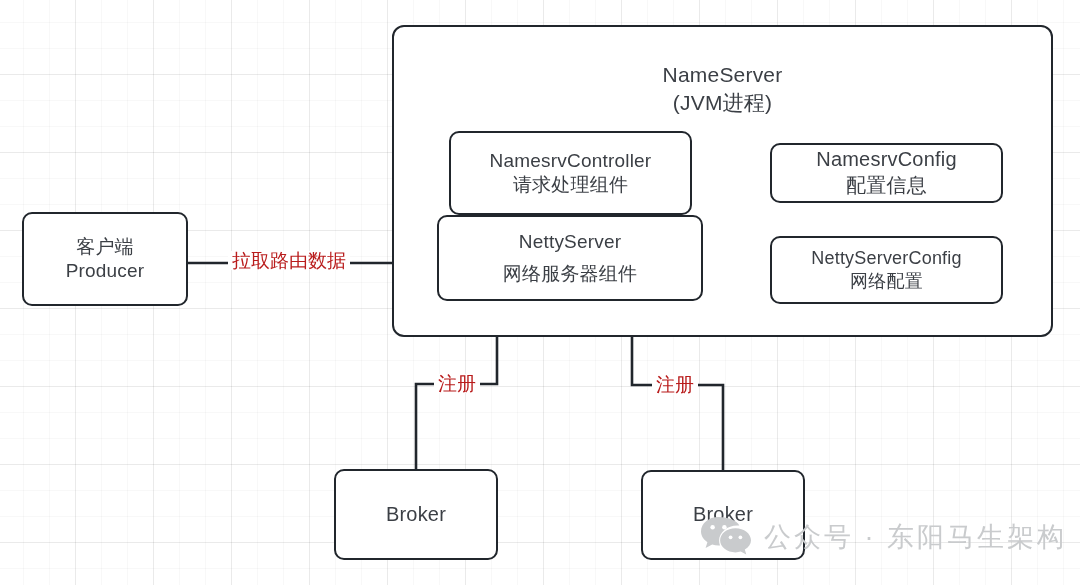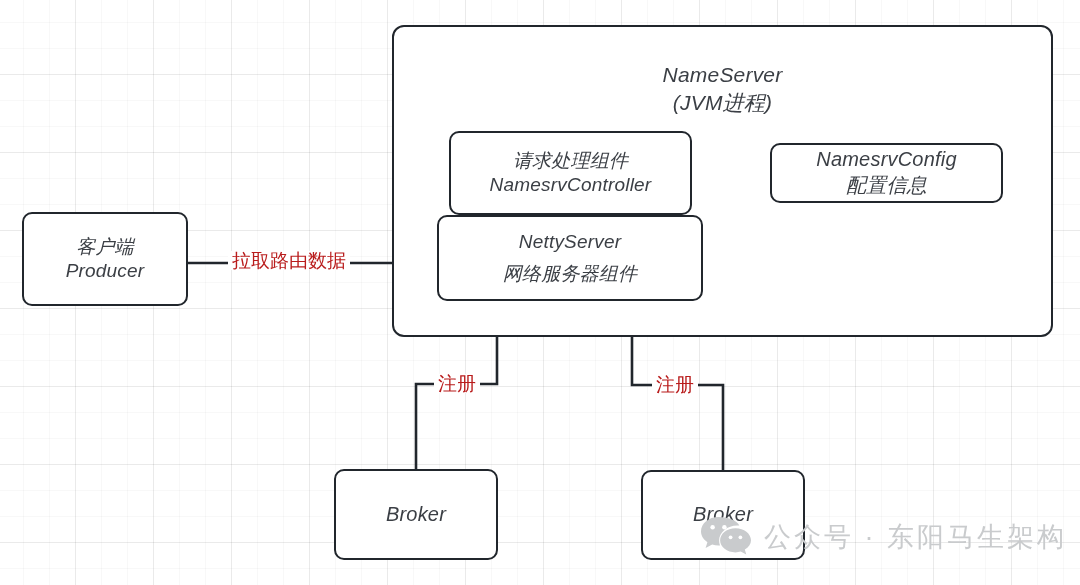--- a/index.html
+++ b/index.html
@@ -39,21 +39,20 @@
     border-radius: 10px;
     background: #ffffff;
     display: flex;
     flex-direction: column;
     align-items: center;
     justify-content: center;
     color: #3b3f45;
     line-height: 1.28;
     text-align: center;
     letter-spacing: 0.2px;
-    font-style: italic;
   }
   .node .ln { display: block; white-space: nowrap; }
 
   
   #nameserver-box {
     left: 392px; top: 25px; width: 661px; height: 312px;
     border-radius: 12px;
     justify-content: flex-start;
     z-index: 1;
   }
@@ -160,34 +159,38 @@
   </svg>
 
   <div class="node" id="nameserver-box">
     <div id="nameserver-title">
       <span class="ln">NameServer</span>
       <span class="ln">(JVM进程)</span>
     </div>
   </div>
 
   <div class="node" id="namesrv-controller-box">
+    <span class="ln">NamesrvController</span>
     <span class="ln">请求处理组件</span>
-    <span class="ln">NamesrvController</span>
   </div>
 
   <div class="node" id="netty-server-box">
     <span class="ln">NettyServer</span>
     <span class="ln">网络服务器组件</span>
   </div>
 
   <div class="node" id="namesrv-config-box">
     <span class="ln">NamesrvConfig</span>
     <span class="ln">配置信息</span>
   </div>
 
+  <div class="node" id="netty-server-config-box">
+    <span class="ln">NettyServerConfig</span>
+    <span class="ln">网络配置</span>
+  </div>
 
   <div class="node" id="producer-box">
     <span class="ln">客户端</span>
     <span class="ln">Producer</span>
   </div>
 
   <div class="node" id="broker-left-box">
     <span class="ln">Broker</span>
   </div>
 

